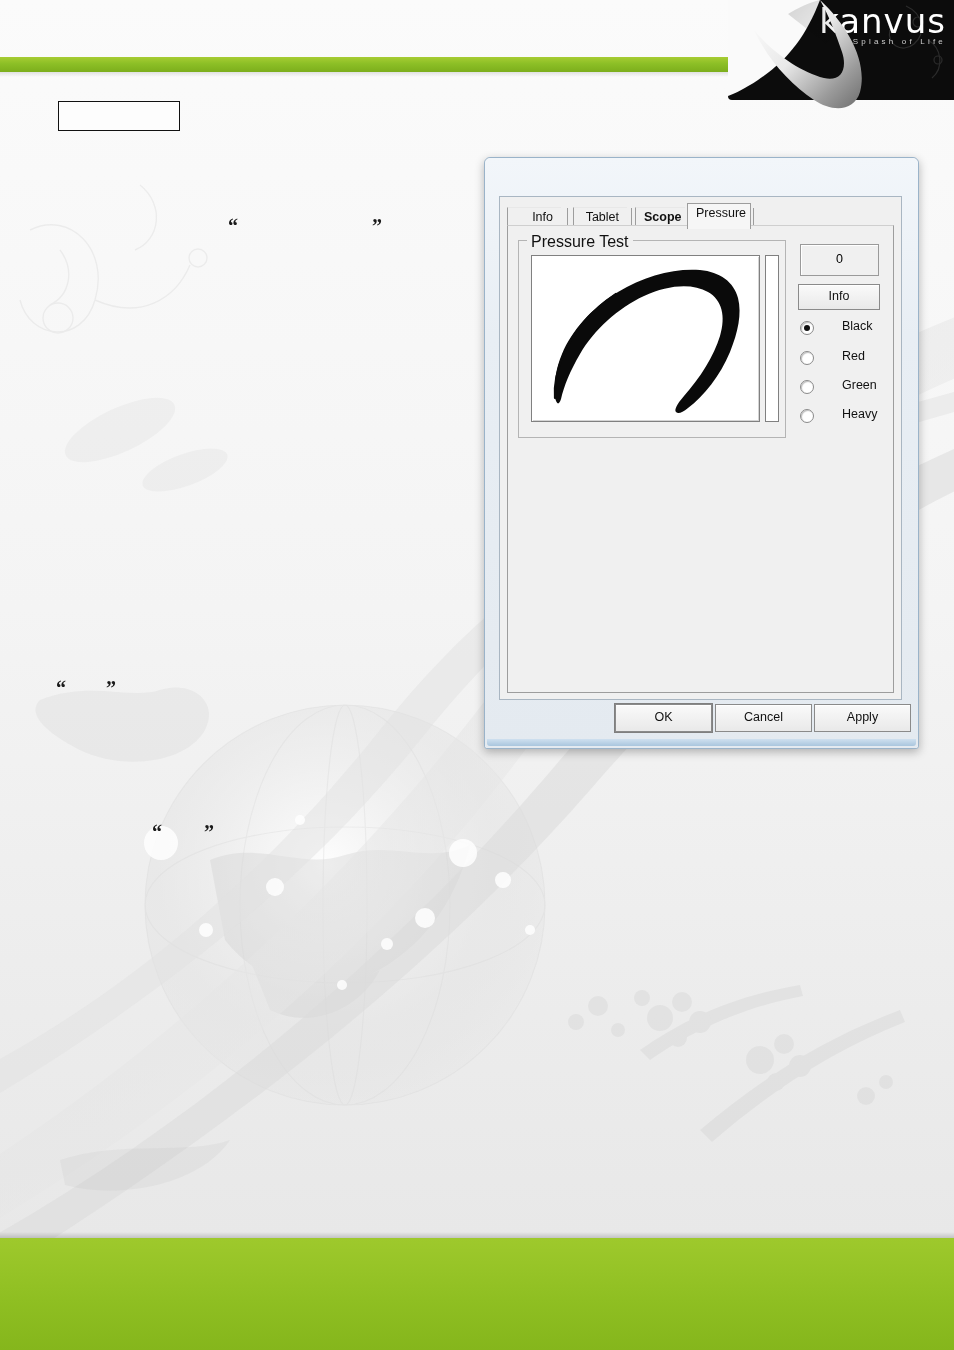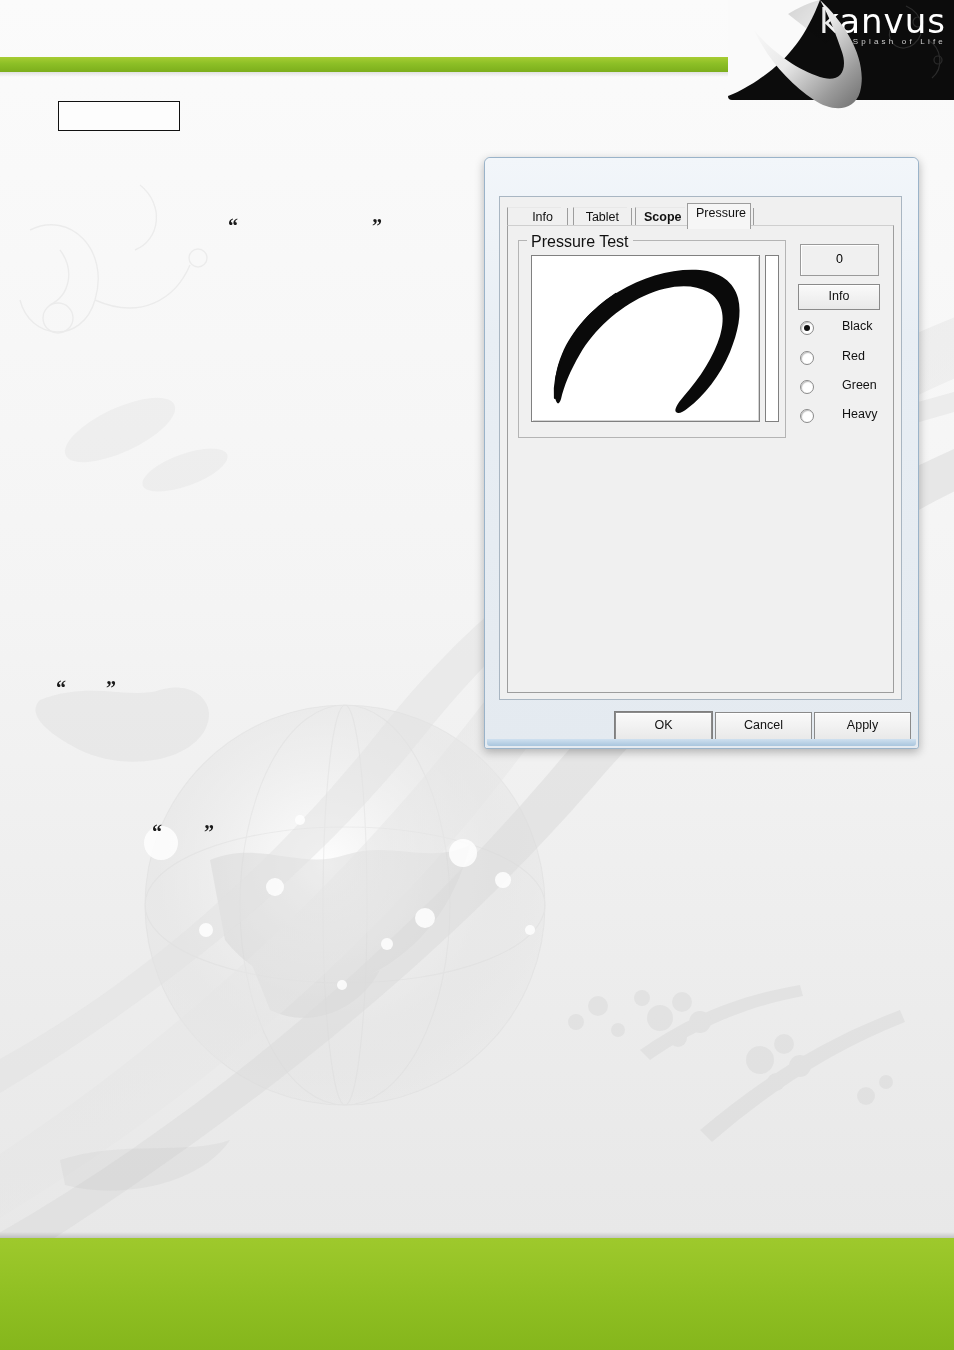--- a/index.html
+++ b/index.html
@@ -110,21 +110,21 @@
   
   .ticks{position:absolute;left:45px;top:20px;width:250px;height:8px;}
   .ticks i{position:absolute;top:0;width:1px;height:6px;background:#555;}
   .track{position:absolute;left:46px;top:38px;width:248px;height:2px;background:#555;}
   .thumb{position:absolute;left:42px;top:26px;width:14px;height:28px;background:#f0f0f0;
     border:1px solid #5a5a5a;cursor:pointer;
     box-shadow:1px 1px 0 #fff inset;}
   .slbl{position:absolute;top:62px;font-size:12.5px;color:#111;}
 
   
-  .dlg-buttons{position:absolute;left:0;right:0;bottom:12px;height:24px;margin-top:28px;}
+  .dlg-buttons{position:absolute;left:0;right:0;bottom:20px;height:24px;margin-top:28px;}
   .btn-default{box-shadow:0 0 0 1px #7f7f7f, 0 1px 0 rgba(255,255,255,0.9) inset;}
   .dlg-bottom-edge{position:absolute;left:2px;right:2px;bottom:2px;height:7px;
     background:linear-gradient(180deg,#cfe0ef,#a9c6de);border-radius:0 0 3px 3px;}
 </style>
 </head>
 <body>
 
 <div class="page-bg"></div>
 
 <div class="bg-art">

